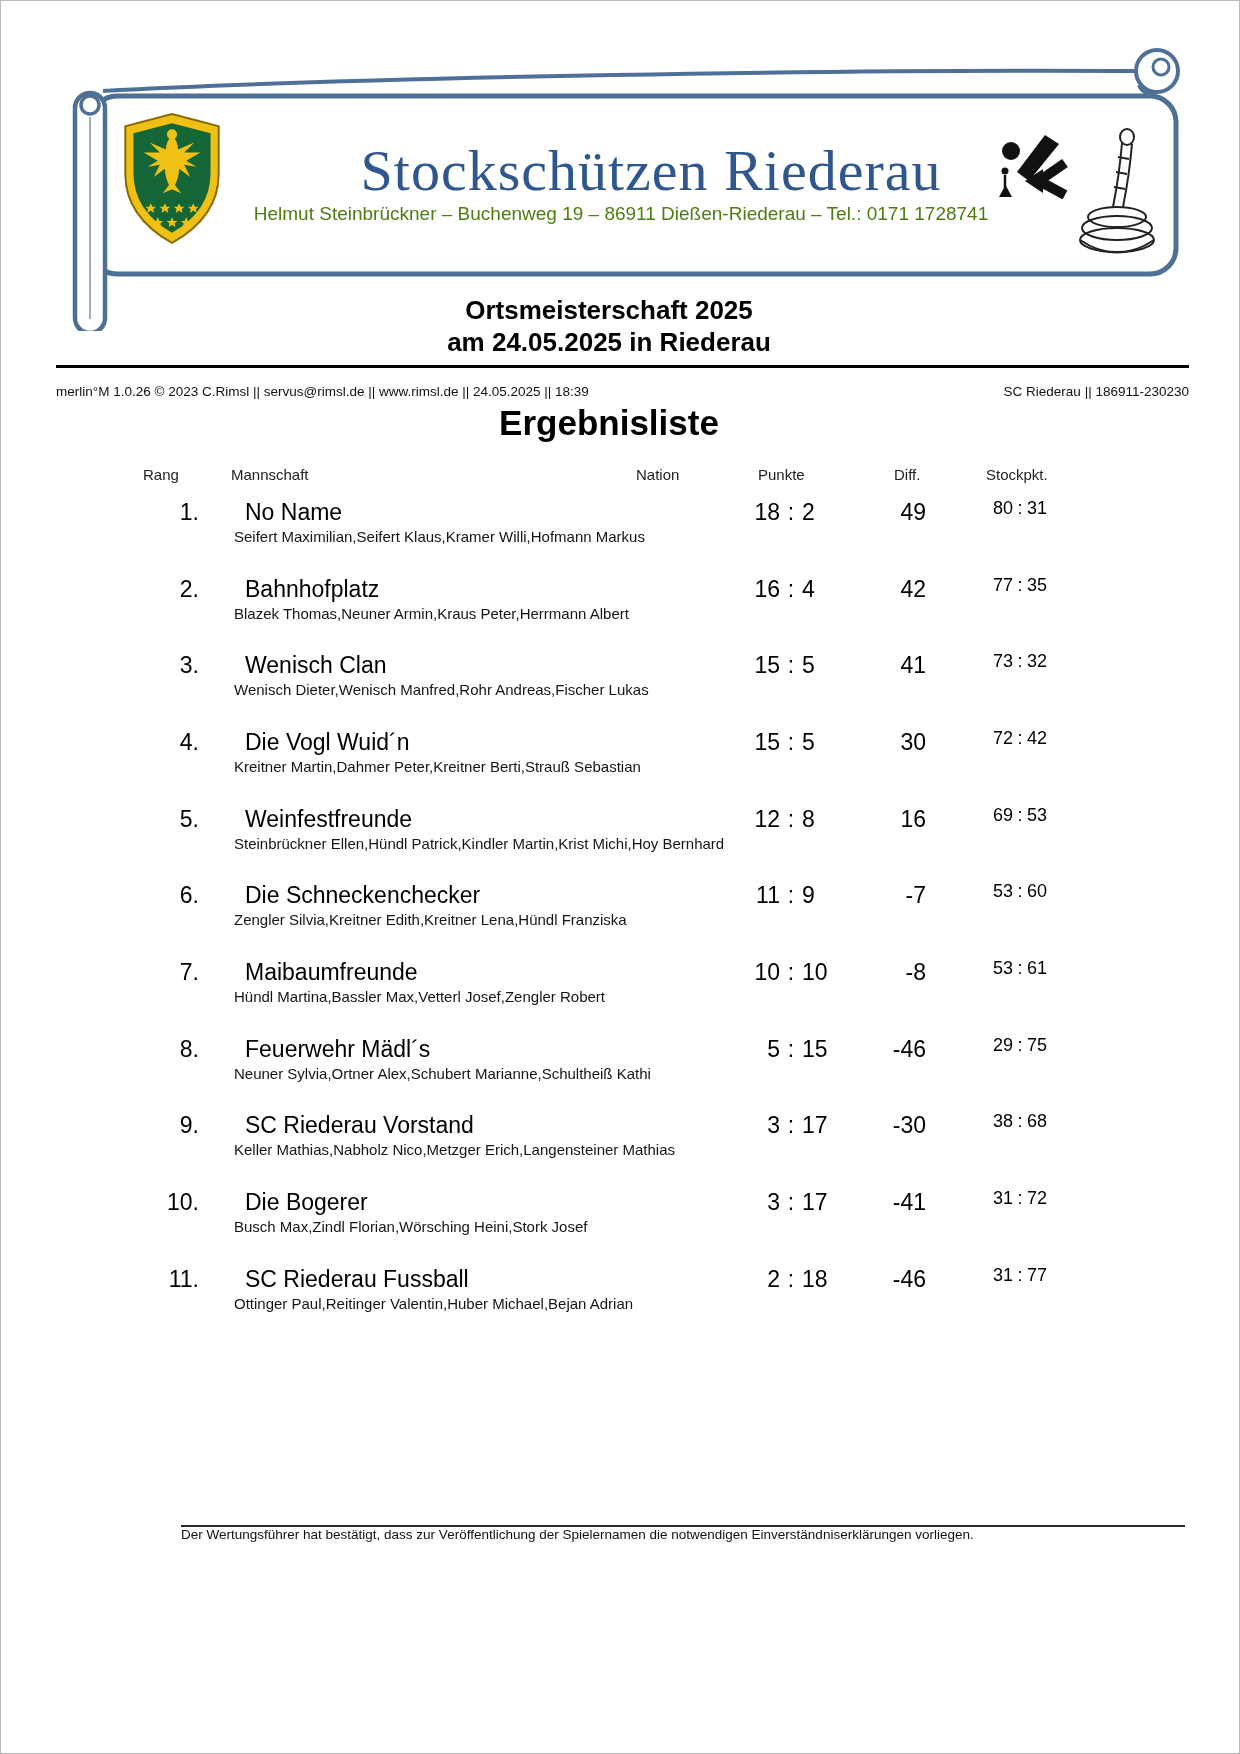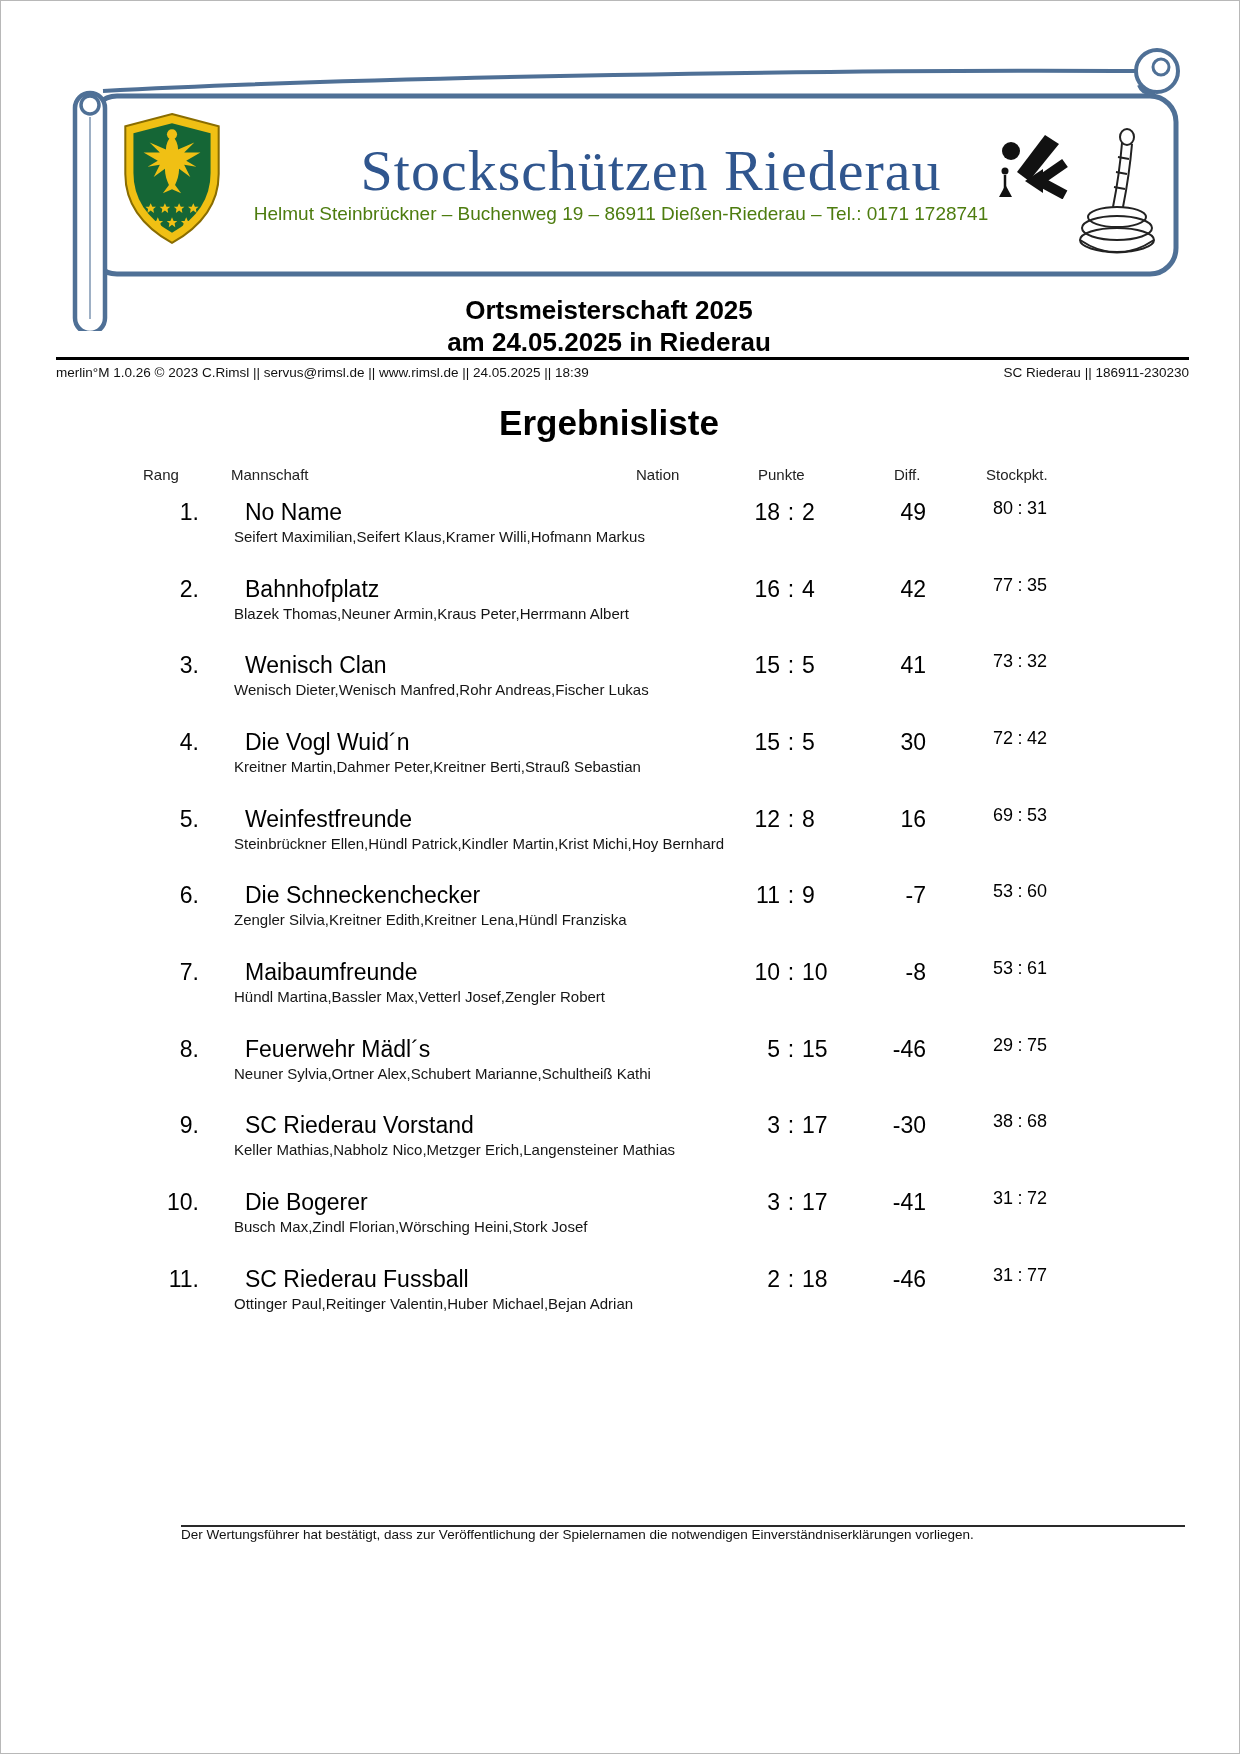--- a/index.html
+++ b/index.html
@@ -30,22 +30,22 @@
   .contact-line{ top:234px; }
 
   
   .event-line { position:absolute; left:0; width:1216px; text-align:center;
                 font-size:26px; font-weight:bold; white-space:nowrap; }
   .ev1 { top:294px; }
   .ev2 { top:326px; }
 
   
   .meta-bar {
-    position:absolute; left:55px; top:356px; width:1133px;
-    border-top:3px solid #000; padding-top:5px;
+    position:absolute; left:55px; top:364px; width:1133px;
+    border-top:3px solid #000; padding-top:16px;
     display:flex; justify-content:space-between;
     font-size:13.5px; color:#111; white-space:nowrap;
   }
 
   
   .results-heading {
     position:absolute; left:0; top:402px; width:1216px; text-align:center;
     font-size:35px; font-weight:bold;
   }
   .thead span { position:absolute; top:465px; font-size:15px; color:#222; white-space:nowrap; }

